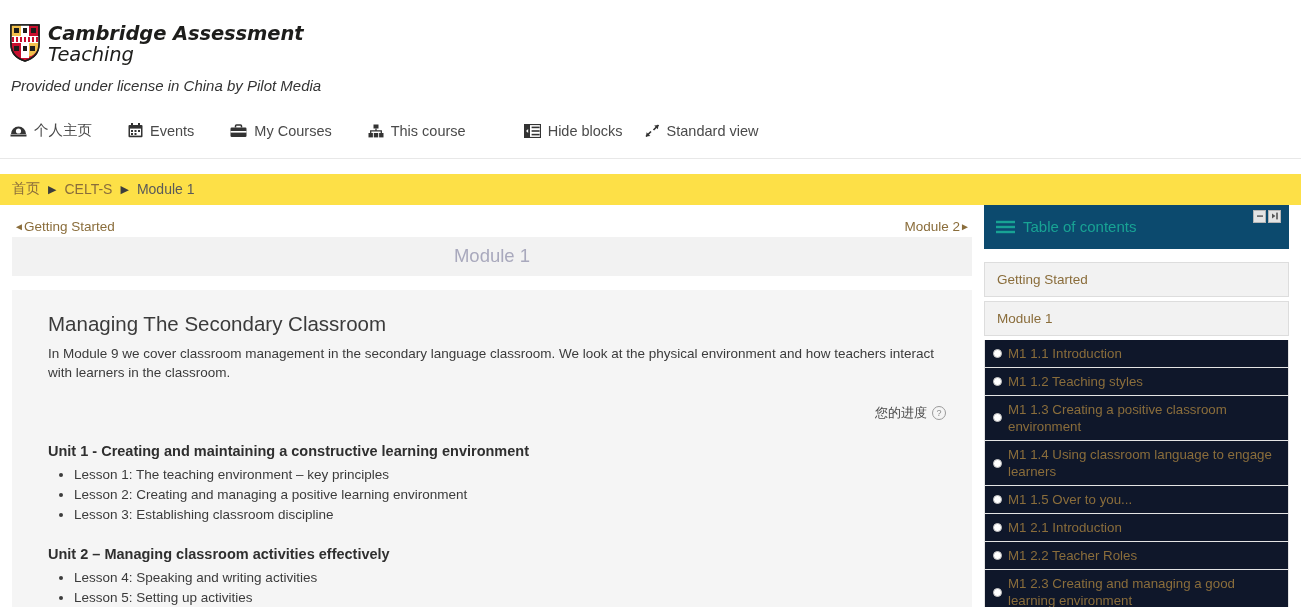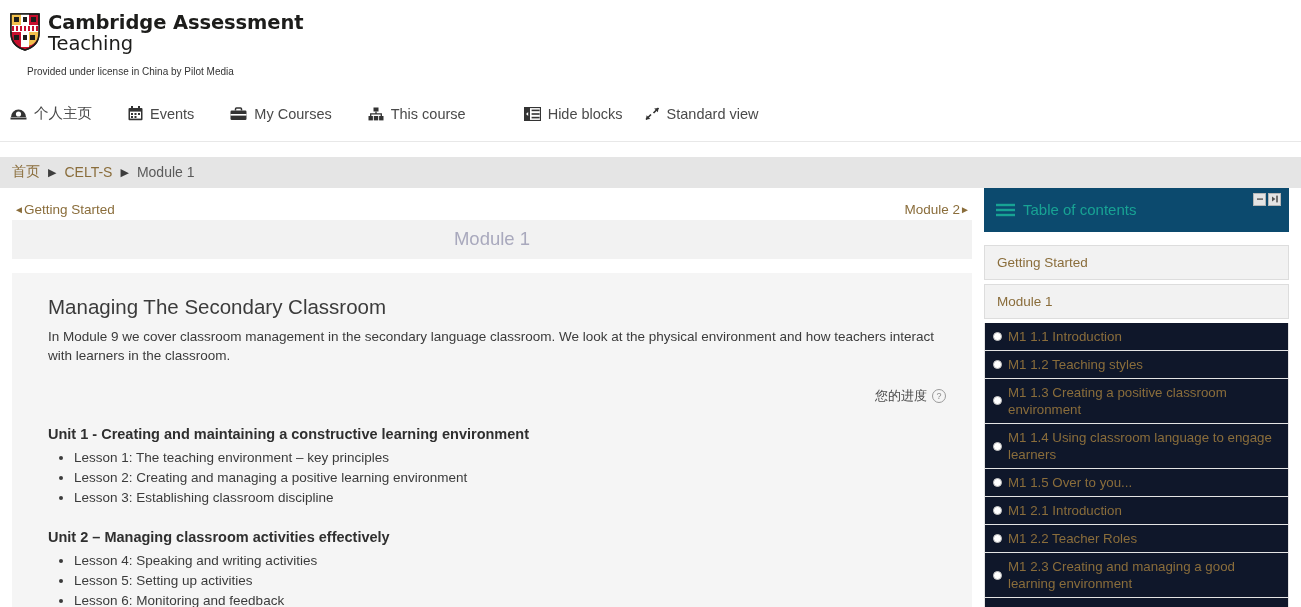--- a/index.html
+++ b/index.html
@@ -6,36 +6,36 @@
   html, body {
     margin: 0; padding: 0;
     width: 1301px; height: 607px;
     background: #ffffff;
     font-family: "Liberation Sans", sans-serif;
     overflow: hidden;
   }
   body { position: relative; }
 
   
-  .header { padding: 13px 0 0 10px; }
+  .header { padding: 24px 0 0 10px; font-style: italic; }
   .logo-row { display: flex; align-items: flex-start; }
   .crest { width: 30px; height: 38px; margin-right: 8px; flex: 0 0 auto; }
   .logo-text { line-height: 1.05; }
   .logo-line1 {
     font-family: "DejaVu Sans", sans-serif;
     font-size: 19.5px; font-weight: bold; color: #1d1d1b;
     letter-spacing: -0.1px;
   }
   .logo-line2 {
     font-family: "DejaVu Sans", sans-serif;
     font-size: 19.5px; font-weight: normal; color: #1d1d1b;
     letter-spacing: -0.1px; margin-top: 1px;
   }
   .license {
-    font-size: 10px; color: #333; margin: 11px 0 0 16px; padding-left: 1px;
+    font-size: 15px; color: #333; margin: 11px 0 0 0; padding-left: 1px;
   }
 
   
   .navbar {
     margin-top: 22px;
     height: 43px;
     display: flex;
     align-items: center;
     padding: 0 10px 12px 10px;
     border-bottom: 1px solid #e8e8e8;
@@ -48,21 +48,21 @@
     font-size: 14.5px;
     cursor: pointer;
     white-space: nowrap;
   }
   .nav-item .ic { margin-right: 7px; display: flex; align-items: center; color: #333; }
   .nav-right { display: flex; align-items: center; }
   .nav-right .nav-item { margin-right: 0; margin-left: 22px; font-size: 14.5px; }
 
   
   .breadcrumb {
-    background: #e5e5e5;
+    background: #fde047;
     height: 31px;
     display: flex;
     align-items: center;
     padding-left: 12px;
     margin-top: 15px;
     font-size: 14px;
   }
   .crumb { color: #8a6d3b; cursor: pointer; }
   .crumb.last { color: #5a5a5a; cursor: default; }
   .crumb-sep {

